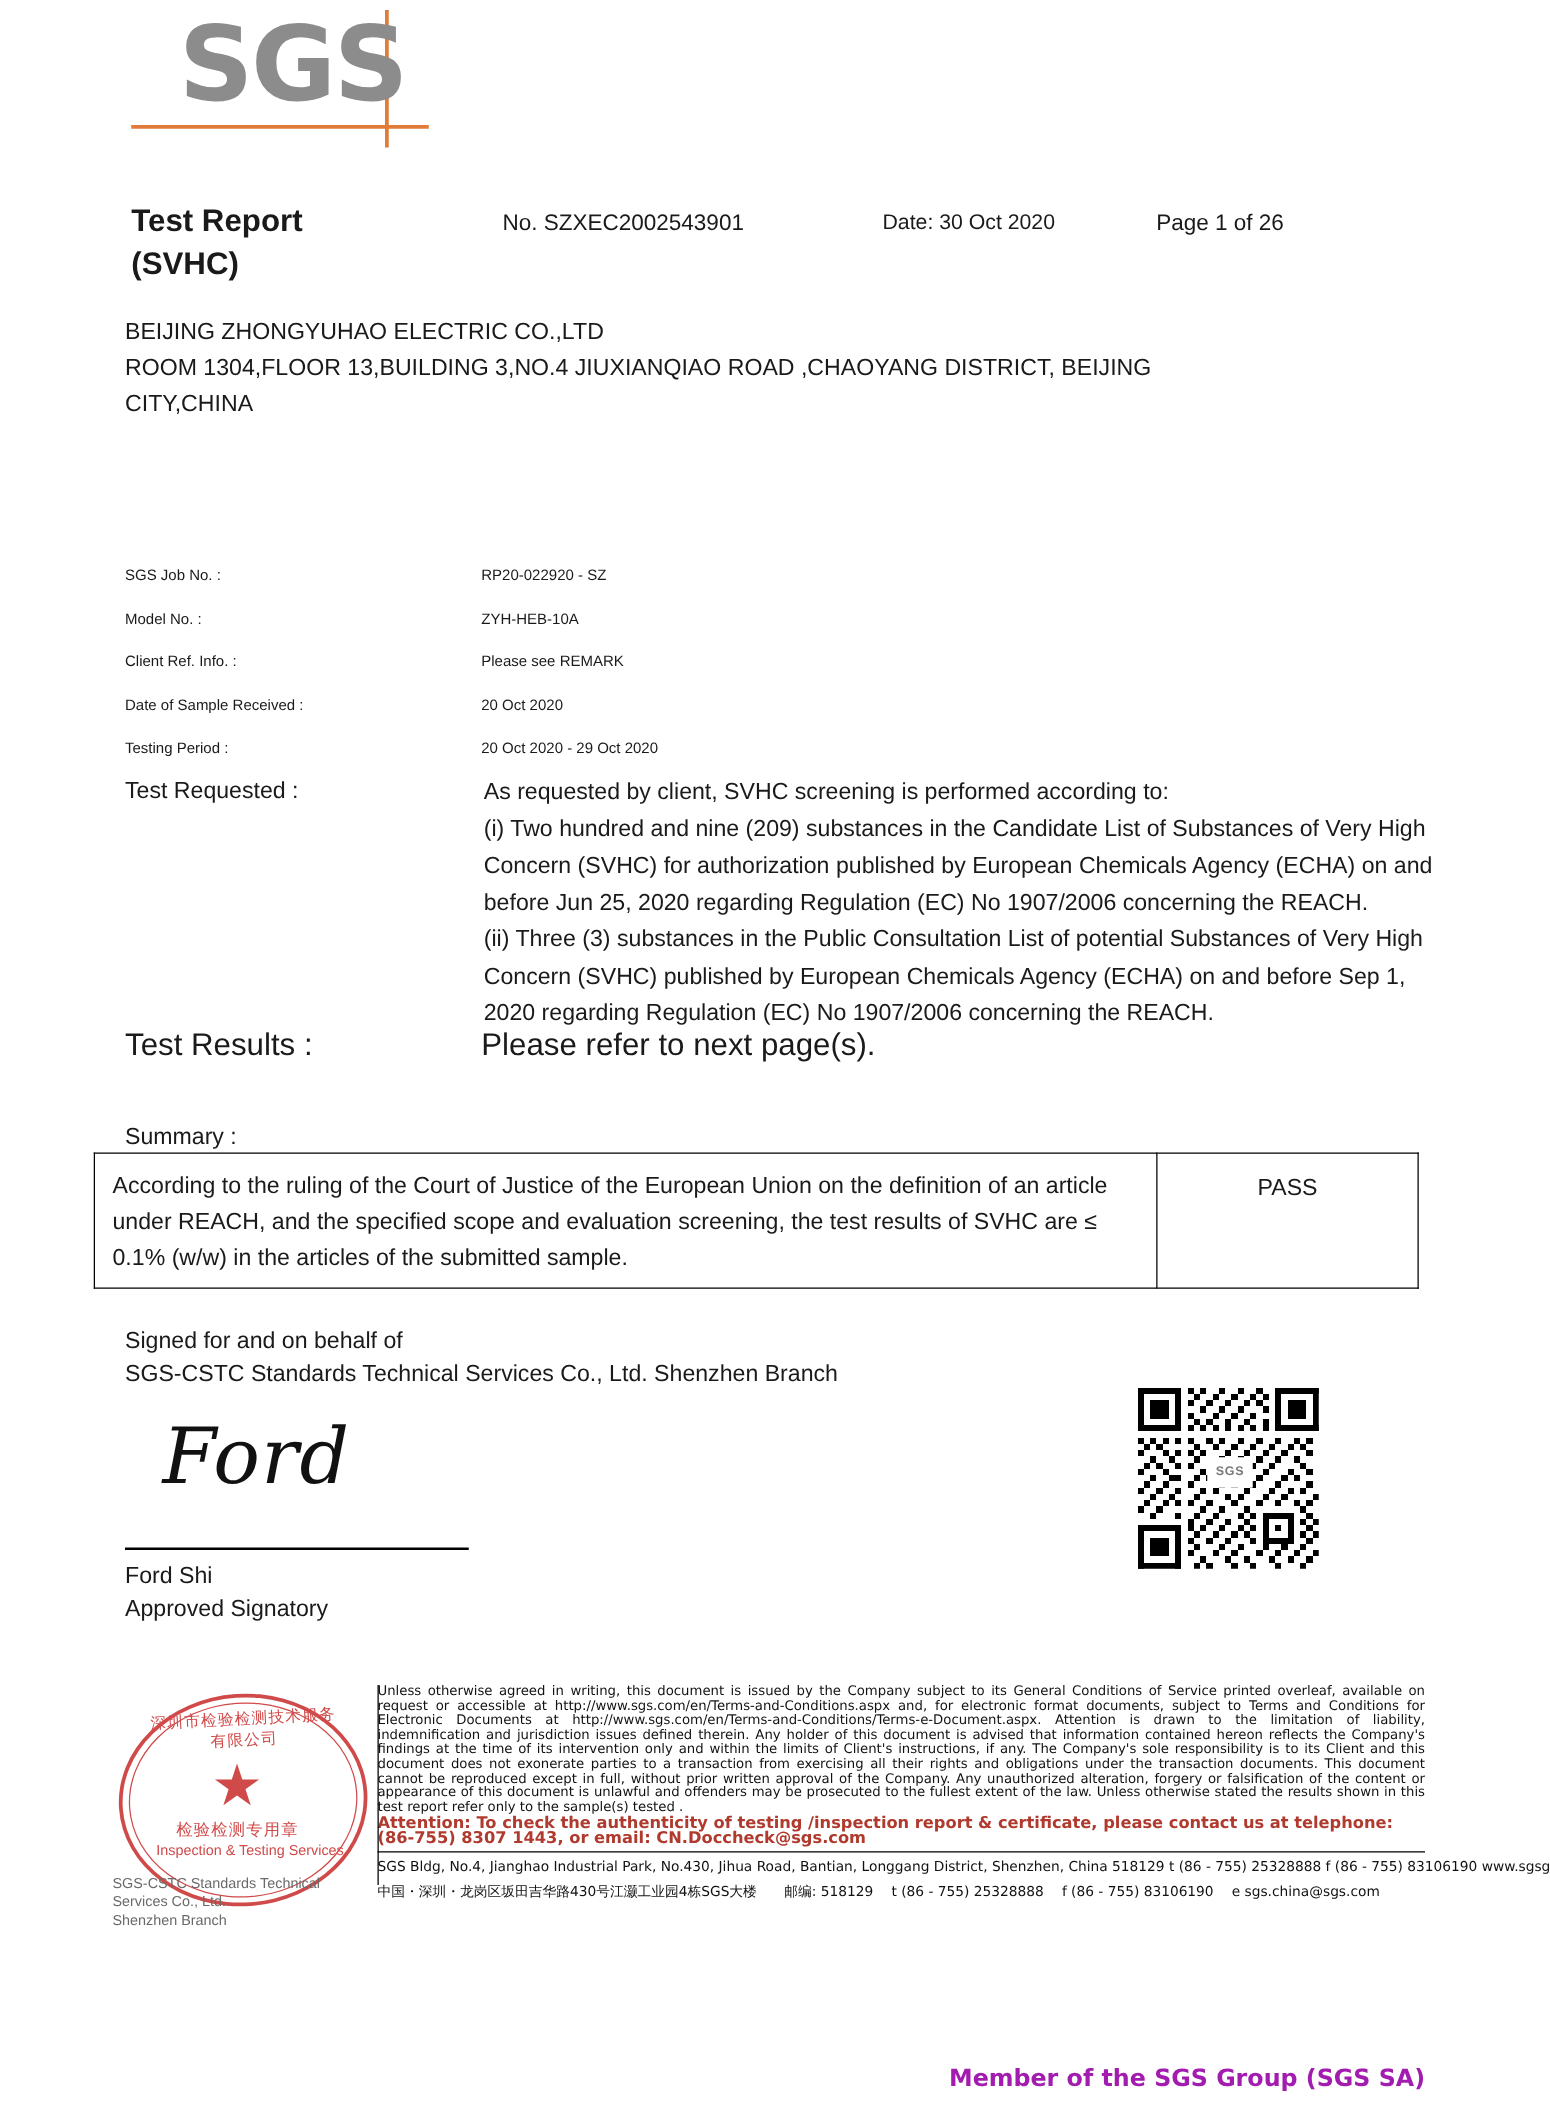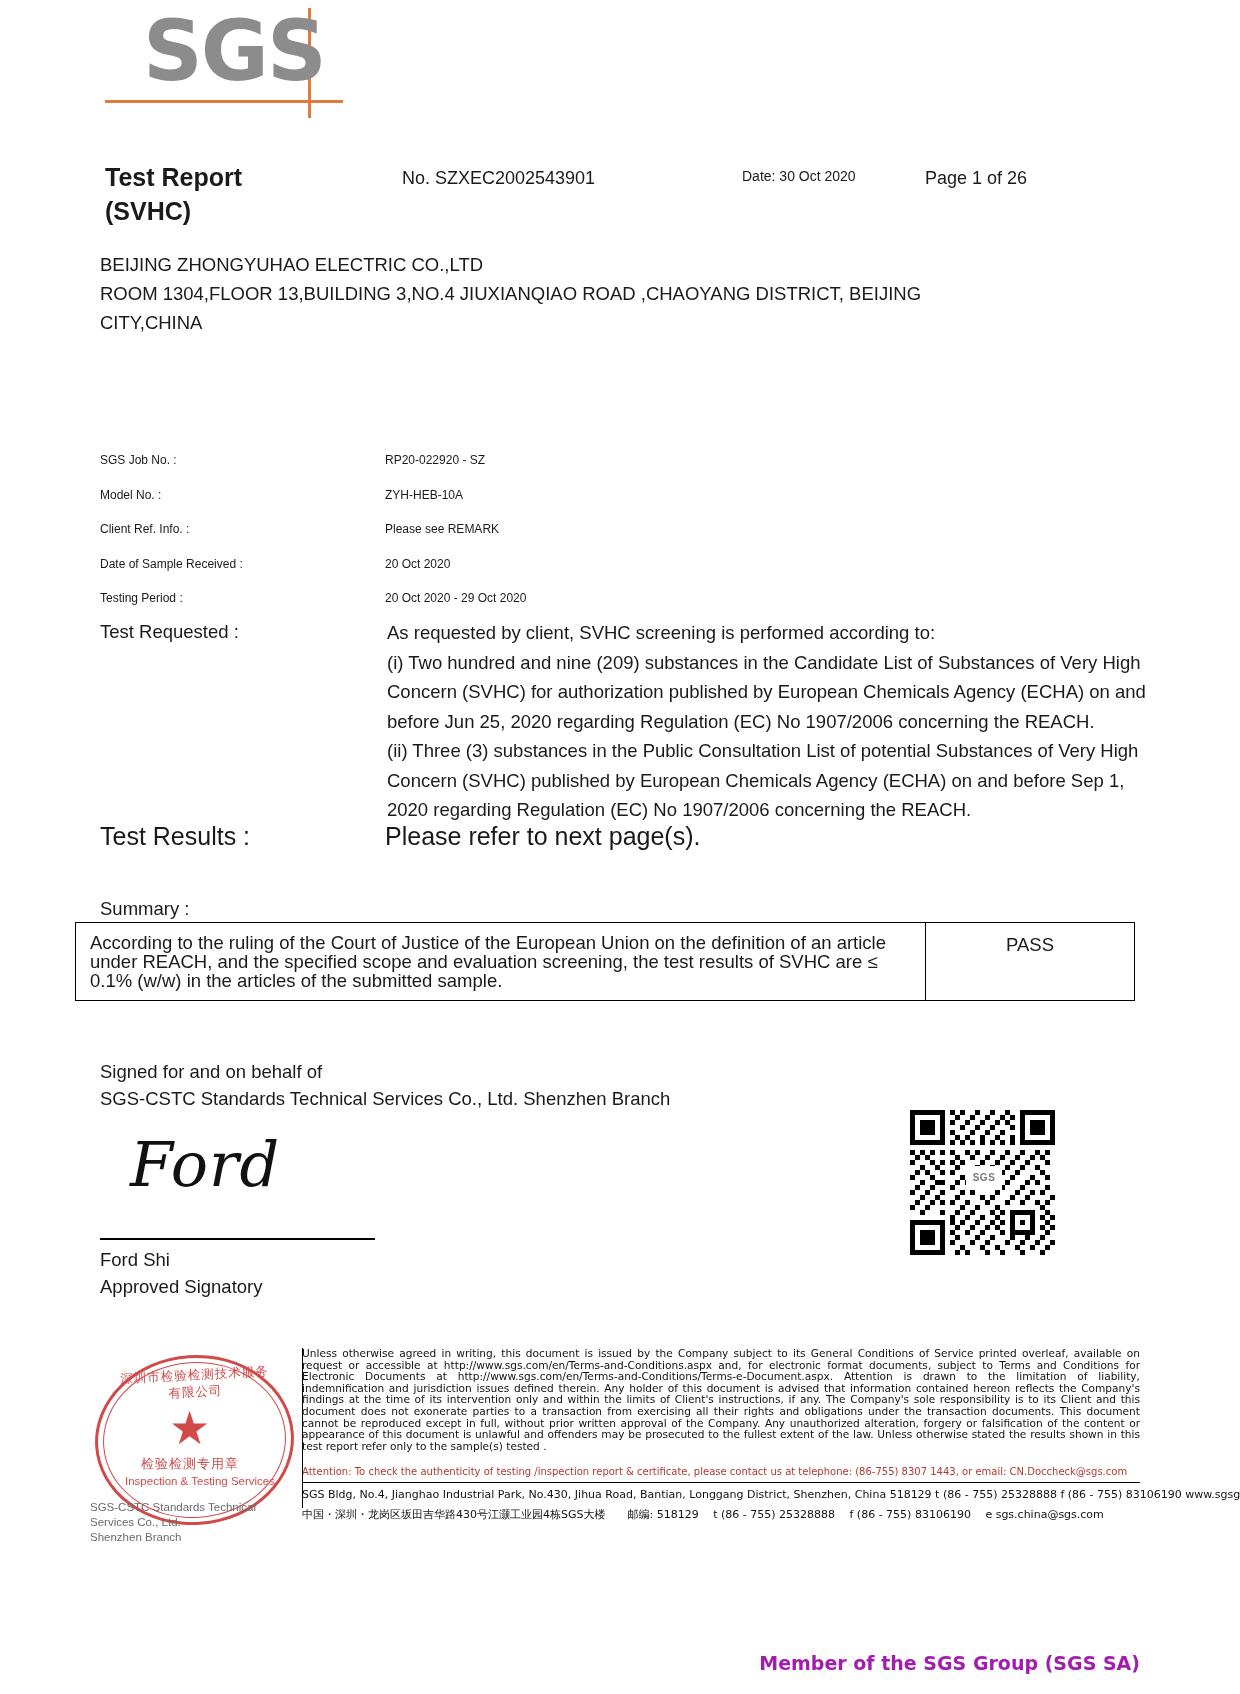--- a/index.html
+++ b/index.html
@@ -70,22 +70,21 @@
   .hdr-no {
     position: absolute;
     left: 402px;
     top: 168px;
     font-size: 18px;
   }
   .hdr-date {
     position: absolute;
     left: 706px;
     top: 168px;
-    font-size: 14px;
-    margin-left: 36px;
+    font-size: 17px;
   }
   .hdr-page {
     position: absolute;
     left: 925px;
     top: 168px;
     font-size: 18px;
   }
 
   
   .client {
@@ -171,21 +170,21 @@
     top: 922px;
     width: 1060px;
     border: 1px solid #000;
     border-collapse: collapse;
     font-size: 18.5px;
   }
   .sum-table td {
     border: 1px solid #000;
     padding: 10px 14px;
     vertical-align: top;
-    line-height: 19px;
+    line-height: 29px;
   }
   .sum-table td.verdict {
     width: 180px;
     text-align: center;
     vertical-align: top;
     padding-top: 12px;
   }
 
   
   .signed {
@@ -329,26 +328,26 @@
     width: 838px;
   }
   .foot-legal {
     font-size: 10.6px;
     line-height: 11.6px;
     color: #111;
     font-family: "DejaVu Sans", sans-serif;
     text-align: justify;
   }
   .foot-attn {
-    font-size: 10px;
+    font-size: 13px;
     line-height: 11.8px;
     color: #b03a2e;
-    font-weight: normal;
+    font-weight: bold;
     font-family: "DejaVu Sans", sans-serif;
-    margin-top: 14px;
+    margin-top: 1px;
   }
   .foot-sep {
     width: 838px;
     height: 1px;
     background: #000;
     margin-top: 4px;
   }
   .foot-addr {
     font-size: 11px;
     line-height: 17px;

